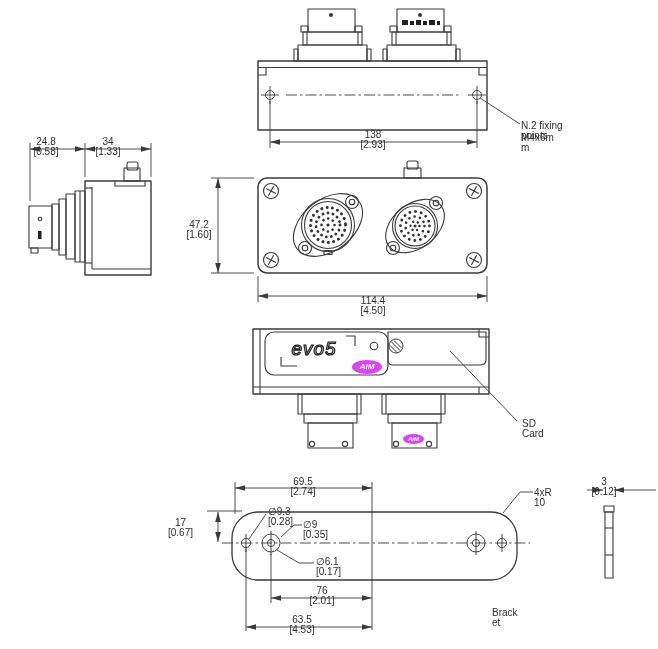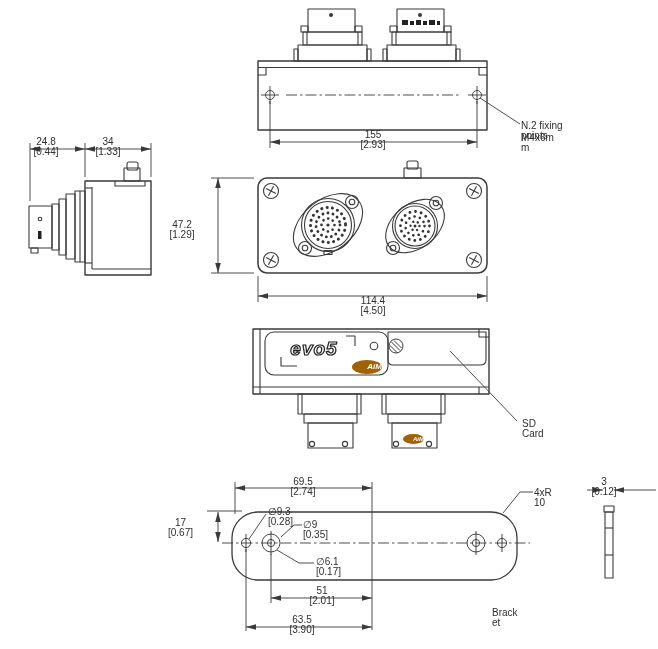--- a/index.html
+++ b/index.html
@@ -3,24 +3,24 @@
 <meta charset="utf-8">
 <style>
   html,body{margin:0;padding:0;background:#fff;}
   #stage{position:relative;width:658px;height:649px;background:#ffffff;overflow:hidden;
          font-family:"Liberation Sans", sans-serif;color:#2e2e2e;}
   #linework{position:absolute;left:0;top:0;}
   .lbl{position:absolute;font-size:10px;line-height:10px;color:#2e2e2e;white-space:normal;}
   .c{text-align:center;}
   .ba{word-break:break-all;}
   .logo-evo5{position:absolute;left:282px;top:338px;width:64px;text-align:center;
-     font-size:19px;font-weight:bold;font-style:italic;letter-spacing:1px;
+     font-size:19px;font-weight:normal;font-style:italic;letter-spacing:1px;
      color:#ffffff;-webkit-text-stroke:1.2px #262626;text-shadow:0 0 1px #262626;}
-  .aim-oval{position:absolute;background:#a16207;color:#fff;font-style:italic;font-weight:bold;
-     text-align:right;border-radius:50%;}
+  .aim-oval{position:absolute;background:#d946ef;color:#fff;font-style:italic;font-weight:bold;
+     text-align:center;border-radius:50%;}
   .aim-front{left:352px;top:360px;width:30px;height:14px;font-size:8px;line-height:14px;}
   .aim-bottom{left:403px;top:434px;width:21px;height:10px;font-size:6px;line-height:10px;}
 </style>
 </head>
 <body>
 
 <div id="stage">
 
 <svg id="linework" width="658" height="649" viewBox="0 0 658 649" fill="none" stroke="#3a3a3a" stroke-width="1.1" stroke-linejoin="round" stroke-linecap="butt">
   <defs>
@@ -267,35 +267,35 @@
     <line x1="246" y1="549" x2="246" y2="631"></line>
     <line x1="246" y1="627" x2="372" y2="627" marker-start="url(#arrS)" marker-end="url(#arrE)"></line>
 
     <line x1="587" y1="490" x2="603" y2="490" marker-end="url(#arrE)"></line>
     <line x1="614" y1="490" x2="656" y2="490" marker-start="url(#arrS)"></line>
   </g>
 </svg>
 
   <div class="lbl c" style="left:27px;top:137px;width:38px">
     <div>24.8</div>
-    <div>[0.44]</div>
+    <div>[0.58]</div>
   </div>
   <div class="lbl c" style="left:88px;top:137px;width:40px">
     <div>34</div>
     <div>[1.33]</div>
   </div>
   <div class="lbl c" style="left:343px;top:130px;width:60px">
-    <div>155</div>
+    <div>138</div>
     <div>[2.93]</div>
   </div>
   <div class="lbl" style="left:521px;top:121px;width:46px">N.2 fixing points</div>
   <div class="lbl ba" style="left:521px;top:133px;width:33px">M4x6mm</div>
-  <div class="lbl c" style="left:164px;top:220px;width:36px">
+  <div class="lbl c" style="left:181px;top:220px;width:36px">
     <div>47.2</div>
-    <div>[1.29]</div>
+    <div>[1.60]</div>
   </div>
   <div class="lbl c" style="left:342px;top:296px;width:62px">
     <div>114.4</div>
     <div>[4.50]</div>
   </div>
   <div class="lbl" style="left:522px;top:419px;width:30px">SD Card</div>
   <div class="lbl c" style="left:273px;top:477px;width:60px">
     <div>69.5</div>
     <div>[2.74]</div>
   </div>
@@ -309,26 +309,26 @@
   </div>
   <div class="lbl" style="left:303px;top:520px;width:32px">
     <div>∅9</div>
     <div>[0.35]</div>
   </div>
   <div class="lbl" style="left:316px;top:557px;width:40px">
     <div>∅6.1</div>
     <div>[0.17]</div>
   </div>
   <div class="lbl c" style="left:292px;top:586px;width:60px">
-    <div>51</div>
+    <div>76</div>
     <div>[2.01]</div>
   </div>
   <div class="lbl c" style="left:272px;top:615px;width:60px">
     <div>63.5</div>
-    <div>[3.90]</div>
+    <div>[4.53]</div>
   </div>
   <div class="lbl ba" style="left:534px;top:488px;width:23px">4xR10</div>
   <div class="lbl c" style="left:588px;top:477px;width:32px">
     <div>3</div>
     <div>[0.12]</div>
   </div>
   <div class="lbl ba" style="left:492px;top:608px;width:29px">Bracket</div>
 
   <div class="logo-evo5">evo5</div>
   <div class="aim-oval aim-front">AiM</div>

